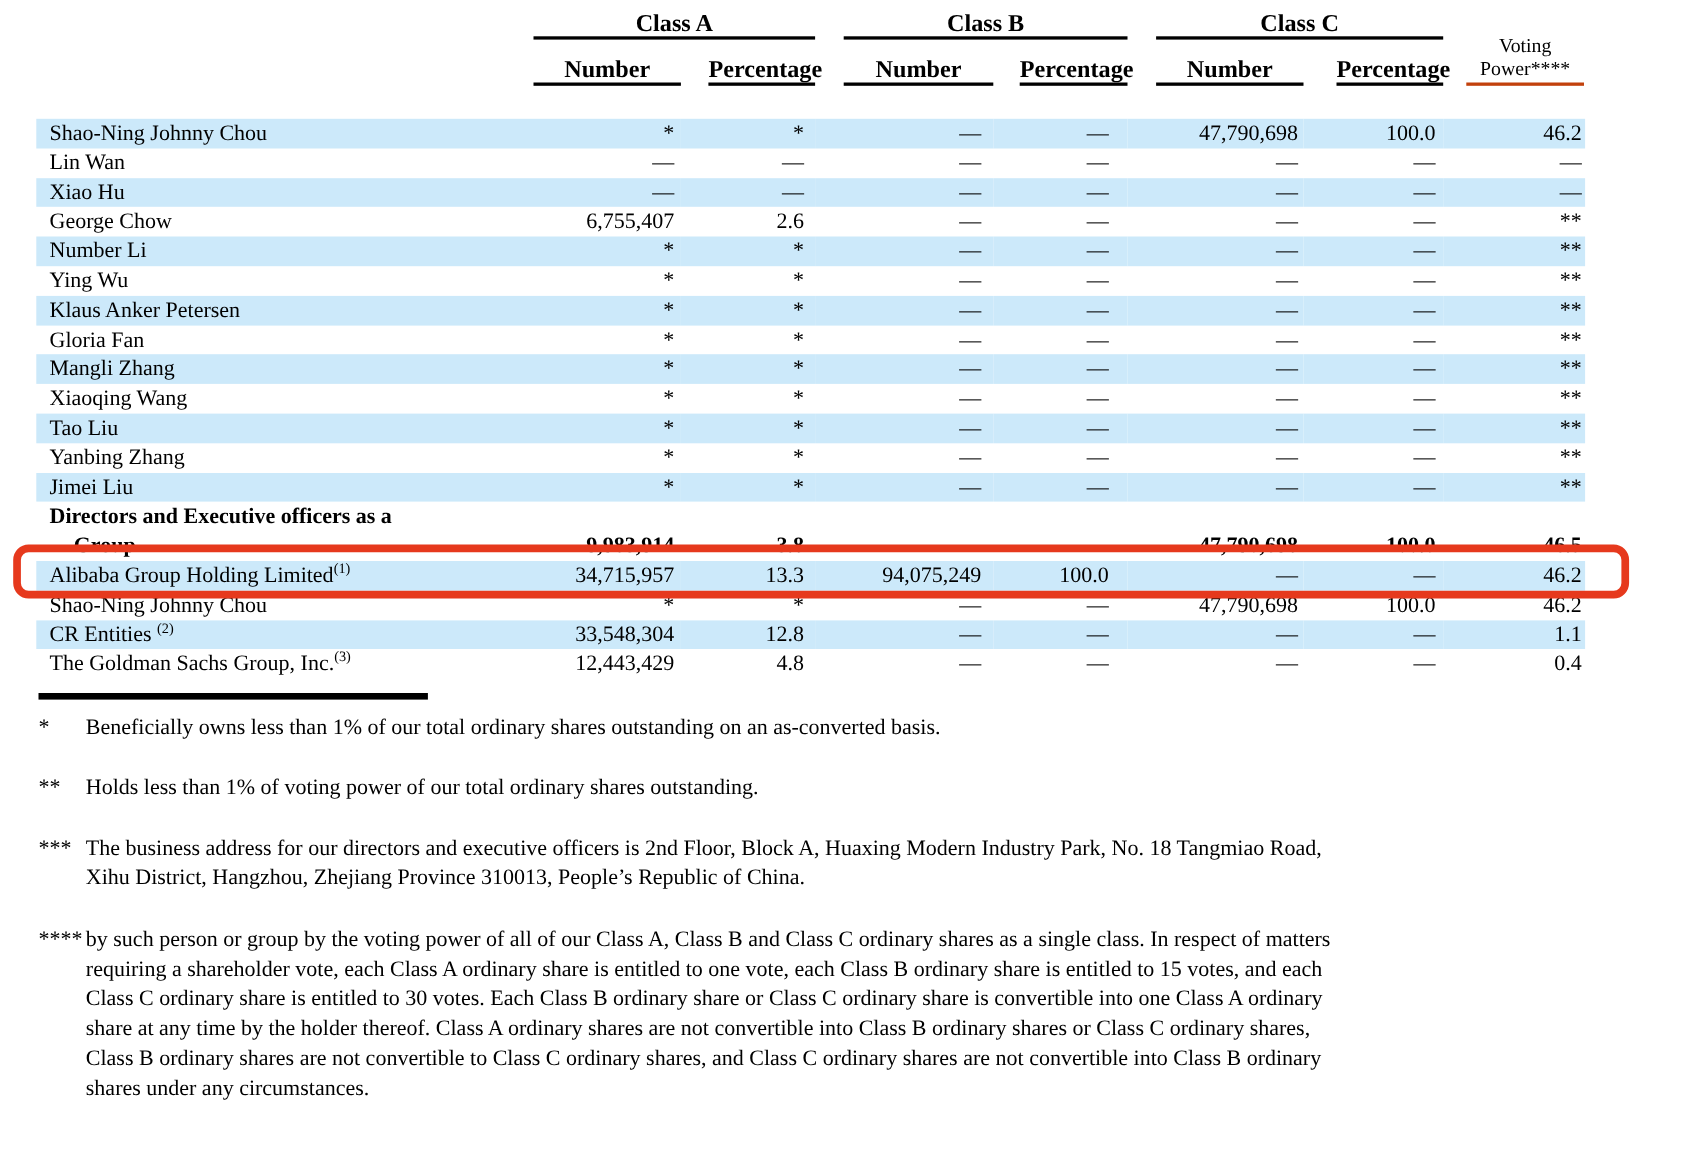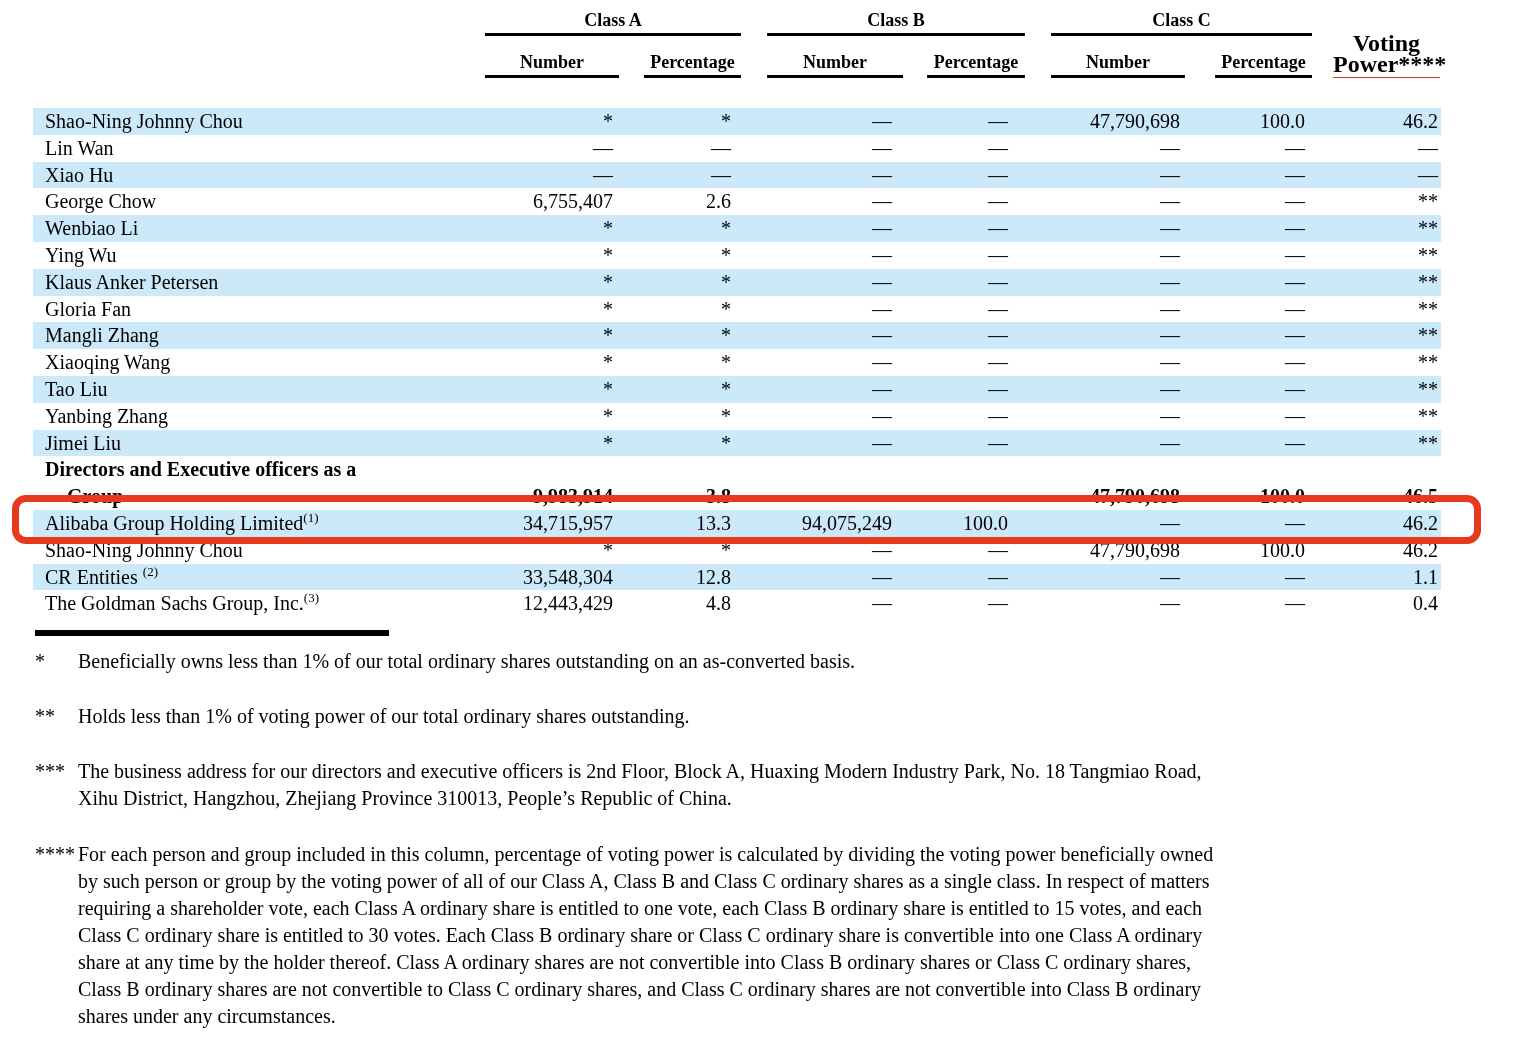--- a/index.html
+++ b/index.html
@@ -5,29 +5,29 @@
   html,body{margin:0;padding:0;background:#fff;}
   body{font-family:"Liberation Serif","DejaVu Serif",serif;color:#000;}
   .page{position:relative;width:1534px;height:1060px;background:#fff;overflow:hidden;}
 
   
   .table-block{position:absolute;top:8px;left:33px;width:1408px;}
   table{border-collapse:collapse;table-layout:fixed;width:1408px;font-size:20px;}
   th,td{padding:0;vertical-align:bottom;font-weight:normal;}
   thead th{text-align:right;}
   .grp-line,.sub-line{display:inline-block;text-align:center;border-bottom:3px solid #000;
-    font-weight:bold;font-size:18px;padding-bottom:2px;line-height:21px;}
+    font-weight:bold;font-size:22px;padding-bottom:2px;line-height:21px;}
   .w-ga{width:256px}.w-gb{width:258px}.w-gc{width:261px}
   .w-na{width:134px}.w-pa{width:97px}.w-nb{width:136px}.w-pb{width:98px}
   .w-nc{width:134px}.w-pc{width:97px}
   tr.hrow1{height:28px}
   tr.hrow2{height:42px}
   th.voting-th{position:relative;}
   .voting-block{position:absolute;right:1px;bottom:0;width:107px;text-align:center;
-    font-weight:bold;font-size:24px;line-height:21px;border-bottom:1px solid #c2410c;padding-bottom:2px;}
+    font-weight:normal;font-size:18px;line-height:21px;border-bottom:3px solid #c2410c;padding-bottom:2px;}
   tr.spacer{height:30px}
   tbody tr.r{height:26.8px;line-height:26.8px;}
   tbody tr.two-line{height:53.6px;margin-left:19px;}
   tbody tr.shaded{background:var(--shade);}
   tbody tr.bold td{font-weight:bold;}
   td.c-name{text-align:left;padding-left:12px;white-space:nowrap;}
   td.num{text-align:right;white-space:nowrap;}
   td.c-anum{padding-right:6px}
   td.c-apct{padding-right:10px}
   td.c-bnum{padding-right:11px}
@@ -138,21 +138,21 @@
             <td class="c-name">George Chow</td>
             <td class="num c-anum">6,755,407</td>
             <td class="num c-apct">2.6</td>
             <td class="num c-bnum">—</td>
             <td class="num c-bpct">—</td>
             <td class="num c-cnum">—</td>
             <td class="num c-cpct">—</td>
             <td class="num c-vote">**</td>
           </tr>
           <tr class="r shaded">
-            <td class="c-name">Wenbiao Li</td>
+            <td class="c-name">Number Li</td>
             <td class="num c-anum">*</td>
             <td class="num c-apct">*</td>
             <td class="num c-bnum">—</td>
             <td class="num c-bpct">—</td>
             <td class="num c-cnum">—</td>
             <td class="num c-cpct">—</td>
             <td class="num c-vote">**</td>
           </tr>
           <tr class="r">
             <td class="c-name">Ying Wu</td>
@@ -311,21 +311,20 @@
     <div class="footnote">
       <div class="fn-sym">***</div>
       <div class="fn-text">
           <div>The business address for our directors and executive officers is 2nd Floor, Block A, Huaxing Modern Industry Park, No. 18 Tangmiao Road,</div>
           <div>Xihu District, Hangzhou, Zhejiang Province 310013, People’s Republic of China.</div>
         </div>
     </div>
     <div class="footnote">
       <div class="fn-sym">****</div>
       <div class="fn-text">
-          <div>For each person and group included in this column, percentage of voting power is calculated by dividing the voting power beneficially owned</div>
           <div>by such person or group by the voting power of all of our Class A, Class B and Class C ordinary shares as a single class. In respect of matters</div>
           <div>requiring a shareholder vote, each Class A ordinary share is entitled to one vote, each Class B ordinary share is entitled to 15 votes, and each</div>
           <div>Class C ordinary share is entitled to 30 votes. Each Class B ordinary share or Class C ordinary share is convertible into one Class A ordinary</div>
           <div>share at any time by the holder thereof. Class A ordinary shares are not convertible into Class B ordinary shares or Class C ordinary shares,</div>
           <div>Class B ordinary shares are not convertible to Class C ordinary shares, and Class C ordinary shares are not convertible into Class B ordinary</div>
           <div>shares under any circumstances.</div>
         </div>
     </div>
   </div>
 

